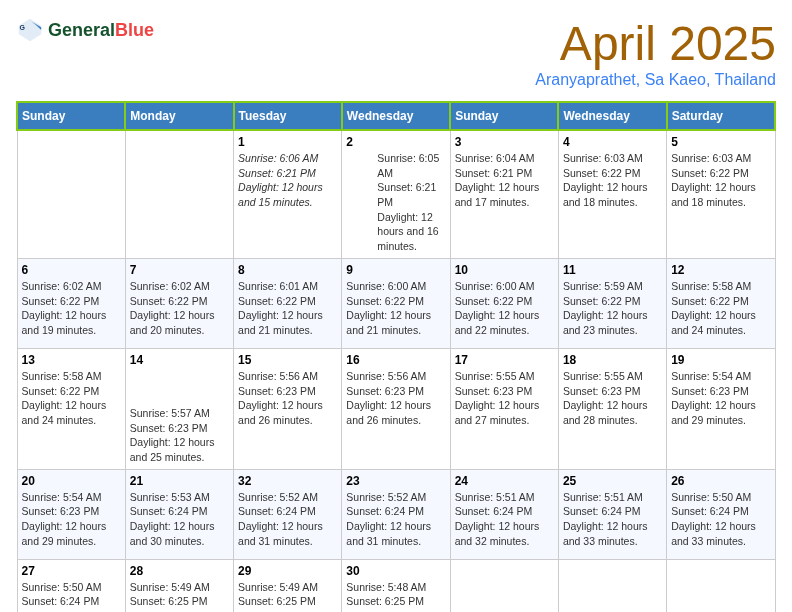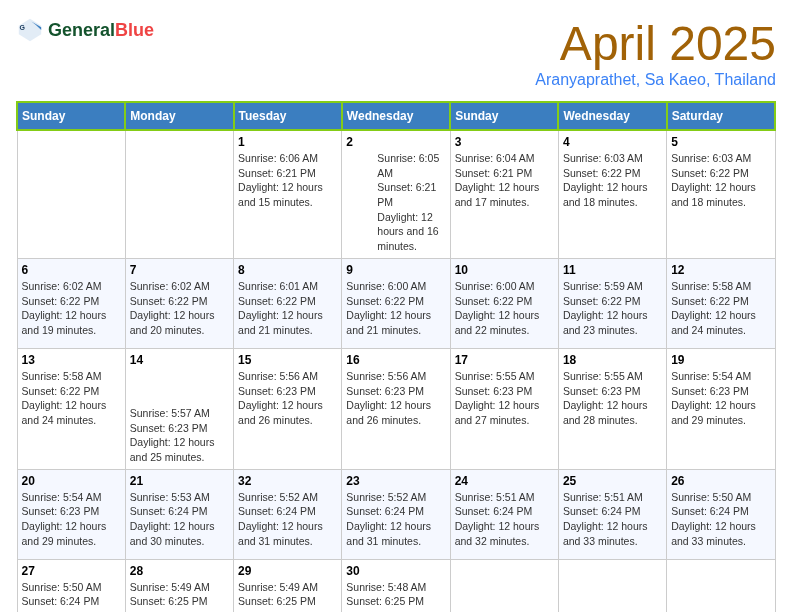--- a/index.html
+++ b/index.html
@@ -122,21 +122,21 @@
         <th>Wednesday</th>
         <th>Saturday</th>
       </tr>
   </thead>
   <tbody id="calendar-body">
   <tr>
         <td class="empty-cell"></td>
         <td class="empty-cell"></td>
         <td>
           <span class="day-num">1</span>
-          <div class="day-info" style="white-space: pre-line;">Sunrise: 6:06 AM
+          <div class="day-info" style="white-space: pre-line; font-style: italic;">Sunrise: 6:06 AM
 Sunset: 6:21 PM
 Daylight: 12 hours and 15 minutes.</div>
         </td>
         <td>
           <span class="day-num">2</span>
           <div class="day-info" style="white-space: pre-line; margin-left: 31px;">Sunrise: 6:05 AM
 Sunset: 6:21 PM
 Daylight: 12 hours and 16 minutes.</div>
         </td>
         <td>

